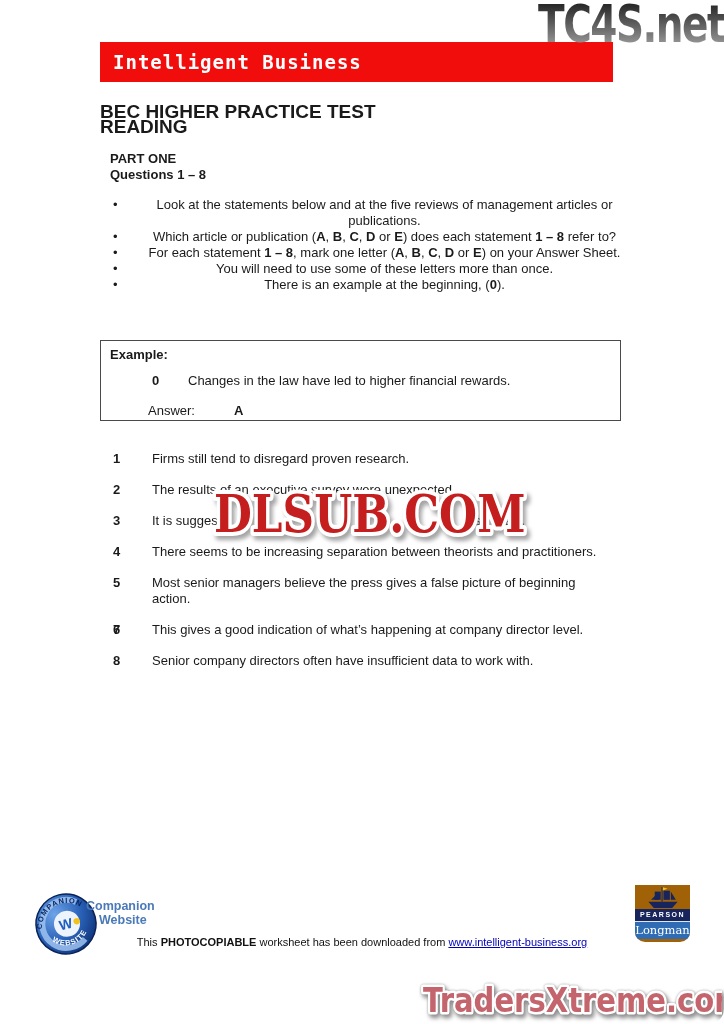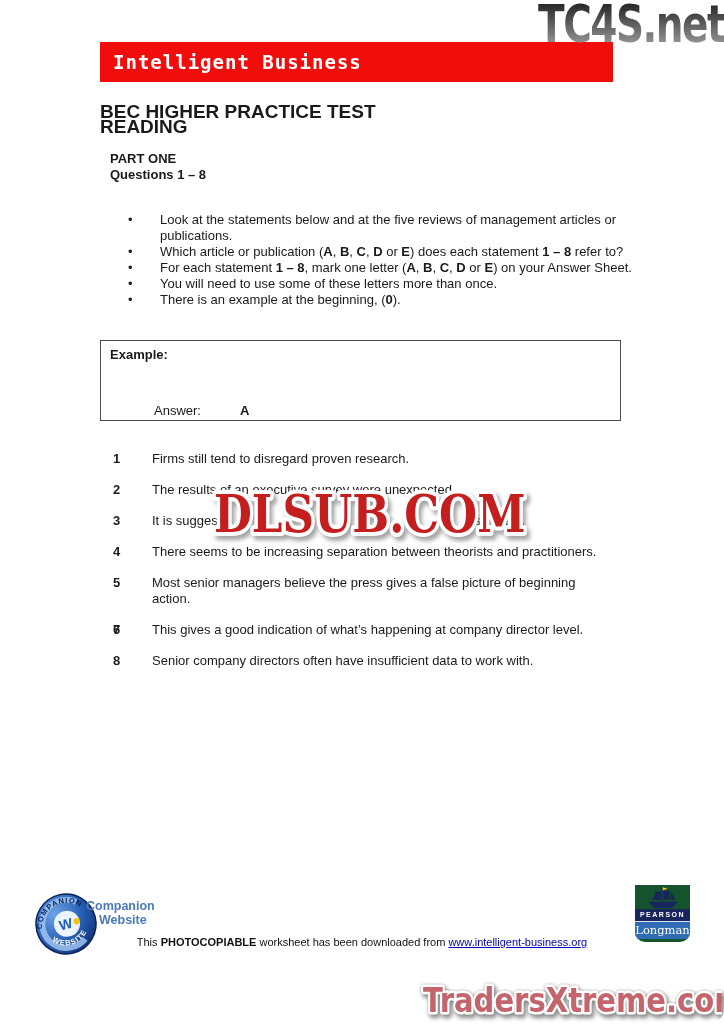--- a/index.html
+++ b/index.html
@@ -19,32 +19,32 @@
         background:linear-gradient(180deg,var(--tc4s_dark,#1c1c1c) 10%,var(--tc4s_light,#a8a8a8) 95%);
         -webkit-background-clip:text;background-clip:text;color:transparent;
         transform:scaleX(0.75);transform-origin:right top;}
 
   
   .doc-title{position:absolute;left:100px;top:104px;width:522px;
              font-weight:bold;font-size:19px;line-height:15px;}
   .part{position:absolute;left:110px;top:151px;font-weight:bold;font-size:13px;line-height:16px;}
 
   
-  .instructions{position:absolute;left:100px;top:197px;width:524px;margin:15px;padding:0;
-                list-style:none;font-size:13px;line-height:16px;}
+  .instructions{position:absolute;left:100px;top:197px;width:524px;margin:0;padding:0;
+                list-style:none;font-size:13px;line-height:16px;text-align:center;}
   .instructions li{position:relative;padding-left:45px;}
   .instructions li::before{content:"\2022";position:absolute;left:13px;top:0;}
 
   
   .example-box{position:absolute;left:100px;top:340px;width:519px;height:79px;
                border:1px solid #4a4a4a;font-size:13px;}
   .ex-label{position:absolute;left:9px;top:6px;font-weight:bold;}
   .ex-row{position:absolute;left:51px;top:32px;}
   .ex-num{display:inline-block;width:36px;font-weight:bold;}
-  .ex-answer{position:absolute;left:53px;top:62px;}
+  .ex-answer{position:absolute;left:47px;top:62px;}
   .ex-alabel{display:inline-block;width:86px;}
   .ex-ans{font-weight:bold;}
 
   
   .statements{position:absolute;left:100px;top:451px;width:524px;font-size:13px;line-height:16px;}
   .stmt{position:relative;padding-left:52px;margin-bottom:15px;}
   .stmt .num{position:absolute;left:13px;top:0;font-weight:bold;}
   .stmt .txt{display:block;max-width:452px;}
   .wm-gap{display:inline-block;width:253px;}
 
@@ -59,21 +59,21 @@
   .companion-badge{position:absolute;left:34px;top:892px;transform:rotate(-14deg);}
   .companion-text{position:absolute;left:86px;top:899px;color:var(--companion_blue,#4a7ab8);
                   font-weight:bold;font-size:12.5px;line-height:14px;}
   .companion-text .ind{margin-left:13px;}
 
   
   .footnote{position:absolute;left:100px;top:936px;width:524px;text-align:center;font-size:11px;color:#111;}
   .footnote a{color:var(--link_blue,#0000bb);text-decoration:underline;cursor:pointer;text-align:center;}
 
   
-  .pearson{position:absolute;left:635px;top:885px;width:55px;height:57px;background:#14532d;
+  .pearson{position:absolute;left:635px;top:885px;width:55px;height:57px;background:#a16207;
            border-radius:0 0 10px 10px;overflow:hidden;text-align:center;}
   .pearson .ship{height:22px;padding-top:2px;}
   .pearson .navy{background:var(--pearson_navy,#17255c);color:#fff;font-size:7px;letter-spacing:1.5px;
                  height:12px;line-height:12px;font-weight:bold;}
   .pearson .blue{background:var(--pearson_blue,#2f6cb4);color:#fff;height:17px;line-height:16px;
                  font-family:"DejaVu Serif", serif;font-size:11.5px;border-top:1px solid #dce6f2;}
 
   
   .traders-wrap{position:absolute;left:420px;top:980px;width:302px;height:42px;pointer-events:none;}
   .traders-wrap svg{filter:drop-shadow(2px 3px 2px rgba(130,130,130,0.8)) drop-shadow(0 0 1px #aaa);}
@@ -105,20 +105,23 @@
   <ul class="instructions">
     <li><span>Look at the statements below and at the five reviews of management articles or publications.</span></li>
     <li><span>Which article or publication (</span><span class="b">A</span><span>, </span><span class="b">B</span><span>, </span><span class="b">C</span><span>, </span><span class="b">D</span><span> or </span><span class="b">E</span><span>) does each statement </span><span class="b">1 – 8</span><span> refer to?</span></li>
     <li><span>For each statement </span><span class="b">1 – 8</span><span>, mark one letter (</span><span class="b">A</span><span>, </span><span class="b">B</span><span>, </span><span class="b">C</span><span>, </span><span class="b">D</span><span> or </span><span class="b">E</span><span>) on your Answer Sheet.</span></li>
     <li><span>You will need to use some of these letters more than once.</span></li>
     <li><span>There is an example at the beginning, (</span><span class="b">0</span><span>).</span></li>
   </ul>
 
   <div class="example-box">
     <div class="ex-label">Example:</div>
+    <div class="ex-row">
+      <span class="ex-num">0</span><span>Changes in the law have led to higher financial rewards.</span>
+    </div>
     <div class="ex-answer">
       <span class="ex-alabel">Answer:</span><span class="ex-ans">A</span>
     </div>
   </div>
 
   <div class="statements">
     <div class="stmt">
       <span class="num">1</span>
       <span class="txt">Firms still tend to disregard proven research.</span>
     </div>

